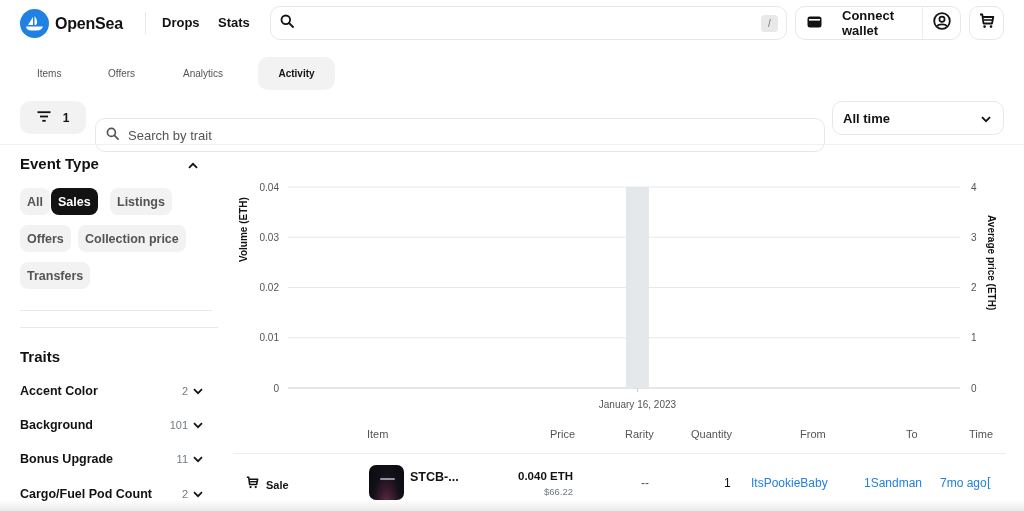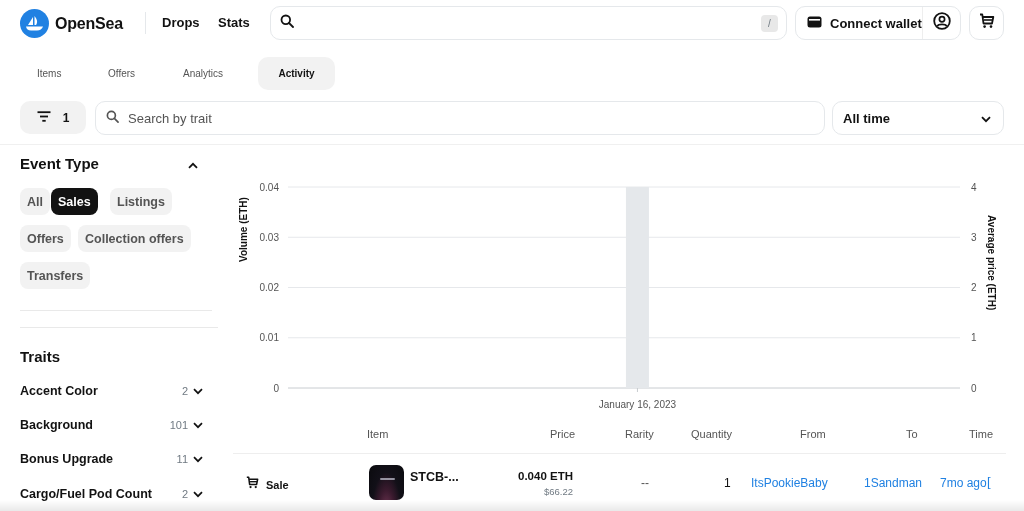--- a/index.html
+++ b/index.html
@@ -10,32 +10,32 @@
   .header { position: absolute; left: 0; top: 0; width: 1024px; height: 46px; }
   .logo { position: absolute; left: 20px; top: 9px; display: flex; align-items: center; gap: 6px; }
   .logo-mark { width: 29px; height: 29px; border-radius: 50%; background: #2081e2; display: flex; align-items: center; justify-content: center; }
   .logo-text { font-weight: 700; font-size: 16px; letter-spacing: -0.2px; }
   .hdr-divider { position: absolute; left: 145px; top: 12px; width: 1px; height: 22px; background: #e5e8eb; }
   .nav-link { position: absolute; top: 15px; font-size: 13px; font-weight: 700; color: #121212; }
   .search-box { position: absolute; left: 270px; top: 6px; width: 517px; height: 34px; border: 1px solid #e5e8eb; border-radius: 10px; display: flex; align-items: center; padding-left: 9px; }
   .search-box .ph { font-size: 13px; color: #707a83; margin-left: 7px; }
   .slash-key { position: absolute; right: 8px; top: 8px; width: 17px; height: 17px; border-radius: 4px; background: #e8e8e8; color: #707a83; font-size: 10px; display: flex; align-items: center; justify-content: center; }
   .wallet-group { position: absolute; left: 795px; top: 6px; width: 166px; height: 34px; border: 1px solid #e5e8eb; border-radius: 10px; display: flex; align-items: center; }
-  .wallet-btn { display: flex; align-items: center; gap: 8px; padding-left: 11px; height: 100%; width: 127px; border-right: 1px solid #eeeeee; }
+  .wallet-btn { display: flex; align-items: center; gap: 20px; padding-left: 11px; height: 100%; width: 127px; border-right: 1px solid #eeeeee; }
   .wallet-btn span.lbl { font-size: 13px; font-weight: 700; }
   .profile-btn { flex: 1; height: 100%; display: flex; align-items: center; justify-content: center; }
   .cart-btn { position: absolute; left: 969px; top: 6px; width: 35px; height: 34px; border: 1px solid #e5e8eb; border-radius: 10px; display: flex; align-items: center; justify-content: center; }
 
   
   .tab { position: absolute; top: 57px; height: 33px; padding: 0 13px; display: flex; align-items: center; font-size: 10px; color: #545454; border-radius: 10px; }
   .tab.active { background: #f2f2f2; color: #121212; font-weight: 700; }
 
   
   .filter-btn { position: absolute; left: 20px; top: 101px; width: 66px; height: 33px; background: #f2f2f2; border-radius: 10px; display: flex; align-items: center; justify-content: center; gap: 12px; font-size: 12px; font-weight: 700; }
-  .trait-search { position: absolute; left: 95px; top: 101px; width: 730px; height: 34px; border: 1px solid #e5e8eb; border-radius: 10px; display: flex; align-items: center; padding-left: 10px; }
+  .trait-search { position: absolute; left: 95px; top: 118px; width: 730px; height: 34px; border: 1px solid #e5e8eb; border-radius: 10px; display: flex; align-items: center; padding-left: 10px; }
   .trait-search .ph { font-size: 13px; color: #545454; margin-left: 9px; }
   .time-select { position: absolute; left: 832px; top: 101px; width: 172px; height: 34px; border: 1px solid #e5e8eb; border-radius: 10px; display: flex; align-items: center; padding: 0 12px 0 10px; justify-content: space-between; font-size: 13px; font-weight: 700; }
   .rowline { position: absolute; left: 0; top: 144px; width: 1024px; height: 1px; background: #f0f0f0; }
 
   
   .side-h { position: absolute; left: 20px; font-size: 15px; font-weight: 700; text-align: center; }
   .chev-up { position: absolute; left: 188px; top: 155px; }
   .chip { position: absolute; height: 27px; padding: 0 7px; border-radius: 8px; background: #f2f2f2; font-size: 12.5px; font-weight: 700; color: #545454; display: flex; align-items: center; }
   .chip.on { background: #121212; color: #ffffff; }
   .sdivider { position: absolute; left: 20px; height: 1px; background: #e9e9e9; }
@@ -161,21 +161,21 @@
 <span class="chev-up">
   <svg width="10" height="7" viewBox="0 0 10 7">
       <path d="M1 5.8 L5 1.8 L9 5.8" stroke="#121212" stroke-width="1.8" fill="none"></path>
     </svg>
 </span>
 
 <div class="chip" style="left:20px; top:188px">All</div>
 <div class="chip on" style="left:51px; top:188px">Sales</div>
 <div class="chip" style="left:110px; top:188px">Listings</div>
 <div class="chip" style="left:20px; top:225px">Offers</div>
-<div class="chip" style="left:78px; top:225px">Collection offers</div>
+<div class="chip" style="left:78px; top:225px">Collection price</div>
 <div class="chip" style="left:20px; top:262px">Transfers</div>
 
 <div class="sdivider" style="top:310px; width:192px"></div>
 <div class="sdivider" style="top:327px; width:198px; left:20px"></div>
 
 <div class="side-h" style="top:348px">Traits</div>
 
 <div class="trait-row" style="top:384px">
   <span class="name">Accent Color</span>
   <span class="right">

